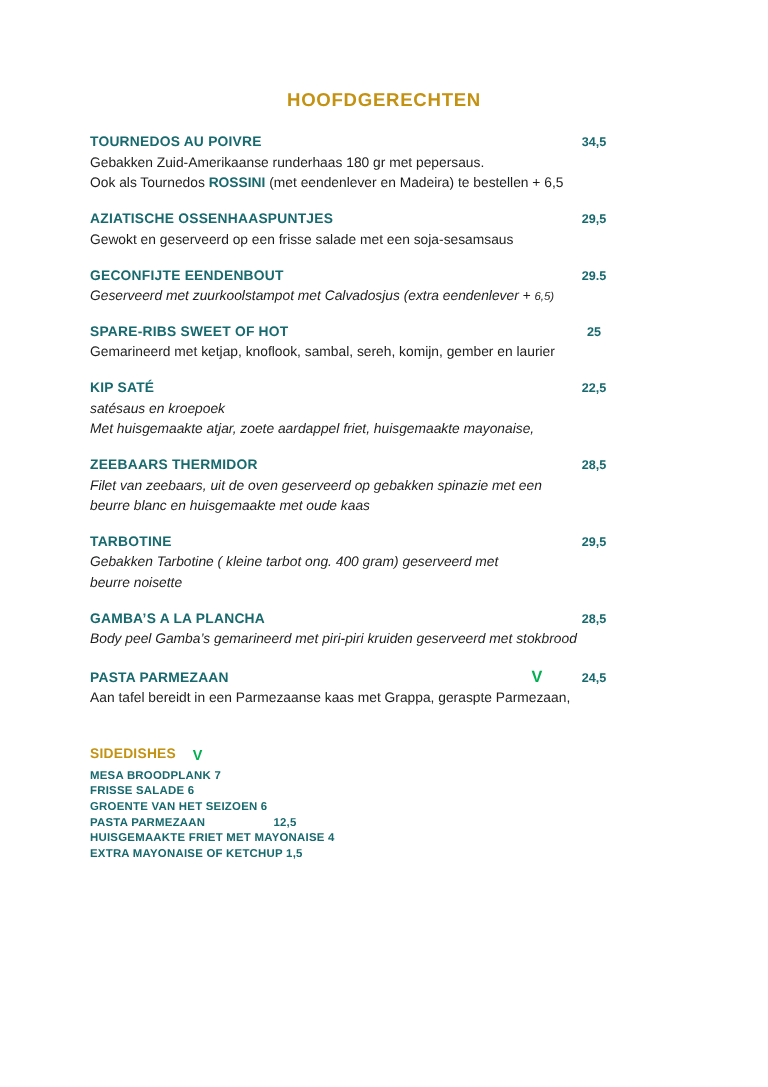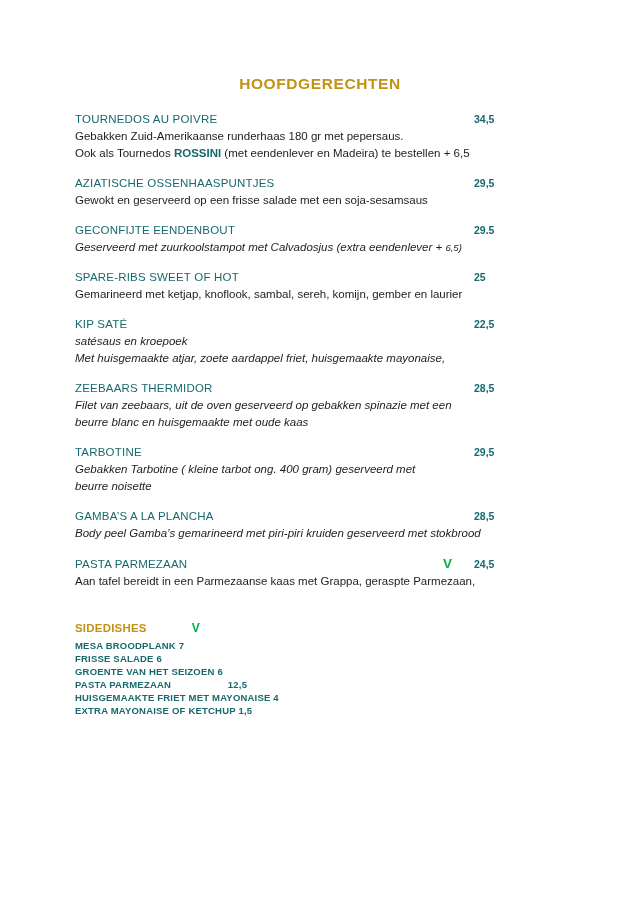--- a/index.html
+++ b/index.html
@@ -32,40 +32,40 @@
   .menu-item {
     margin-bottom: 13px;
   }
   .item-head {
     display: flex;
     align-items: baseline;
     line-height: 17px;
   }
   .item-name {
     font-size: 11.5px;
-    font-weight: normal;
+    font-weight: bold;
     color: #17696E;
     letter-spacing: 0.2px;
     white-space: nowrap;
     text-align: center;
   }
   .head-spacer { flex: 1 1 auto; }
   .veg-mark {
     font-size: 13.5px;
     font-weight: bold;
     color: #00B050;
     margin-right: 22px;
     line-height: 17px;
   }
   .item-price {
     font-size: 10.5px;
     font-weight: bold;
     color: #17696E;
     width: 42px;
-    text-align: left;
+    text-align: center;
     flex: 0 0 auto;
   }
   .desc-line {
     font-size: 11.5px;
     line-height: 17px;
     color: #1d1d1d;
     white-space: nowrap;
   }
   .italic .desc-line, .desc-line.italic { font-style: italic; }
   .inline-bold-teal {
@@ -76,21 +76,20 @@
     font-size: 9.5px;
   }
   .sidedishes {
     margin-top: 30px;
   }
   .side-head {
     display: flex;
     align-items: flex-end;
     line-height: 16px;
     margin-bottom: 3px;
-    gap: 31px;
   }
   .side-title {
     font-size: 11.5px;
     font-weight: bold;
     letter-spacing: 0.2px;
     color: #C49212;
   }
   .side-veg {
     font-size: 12px;
     font-weight: bold;

